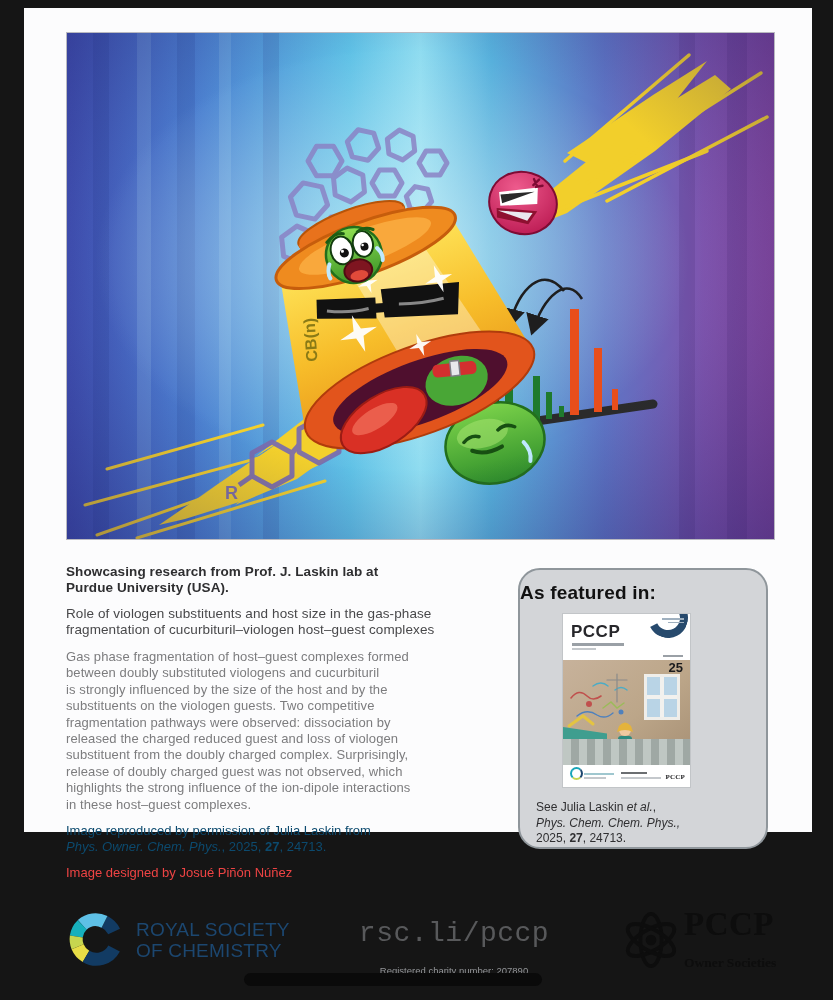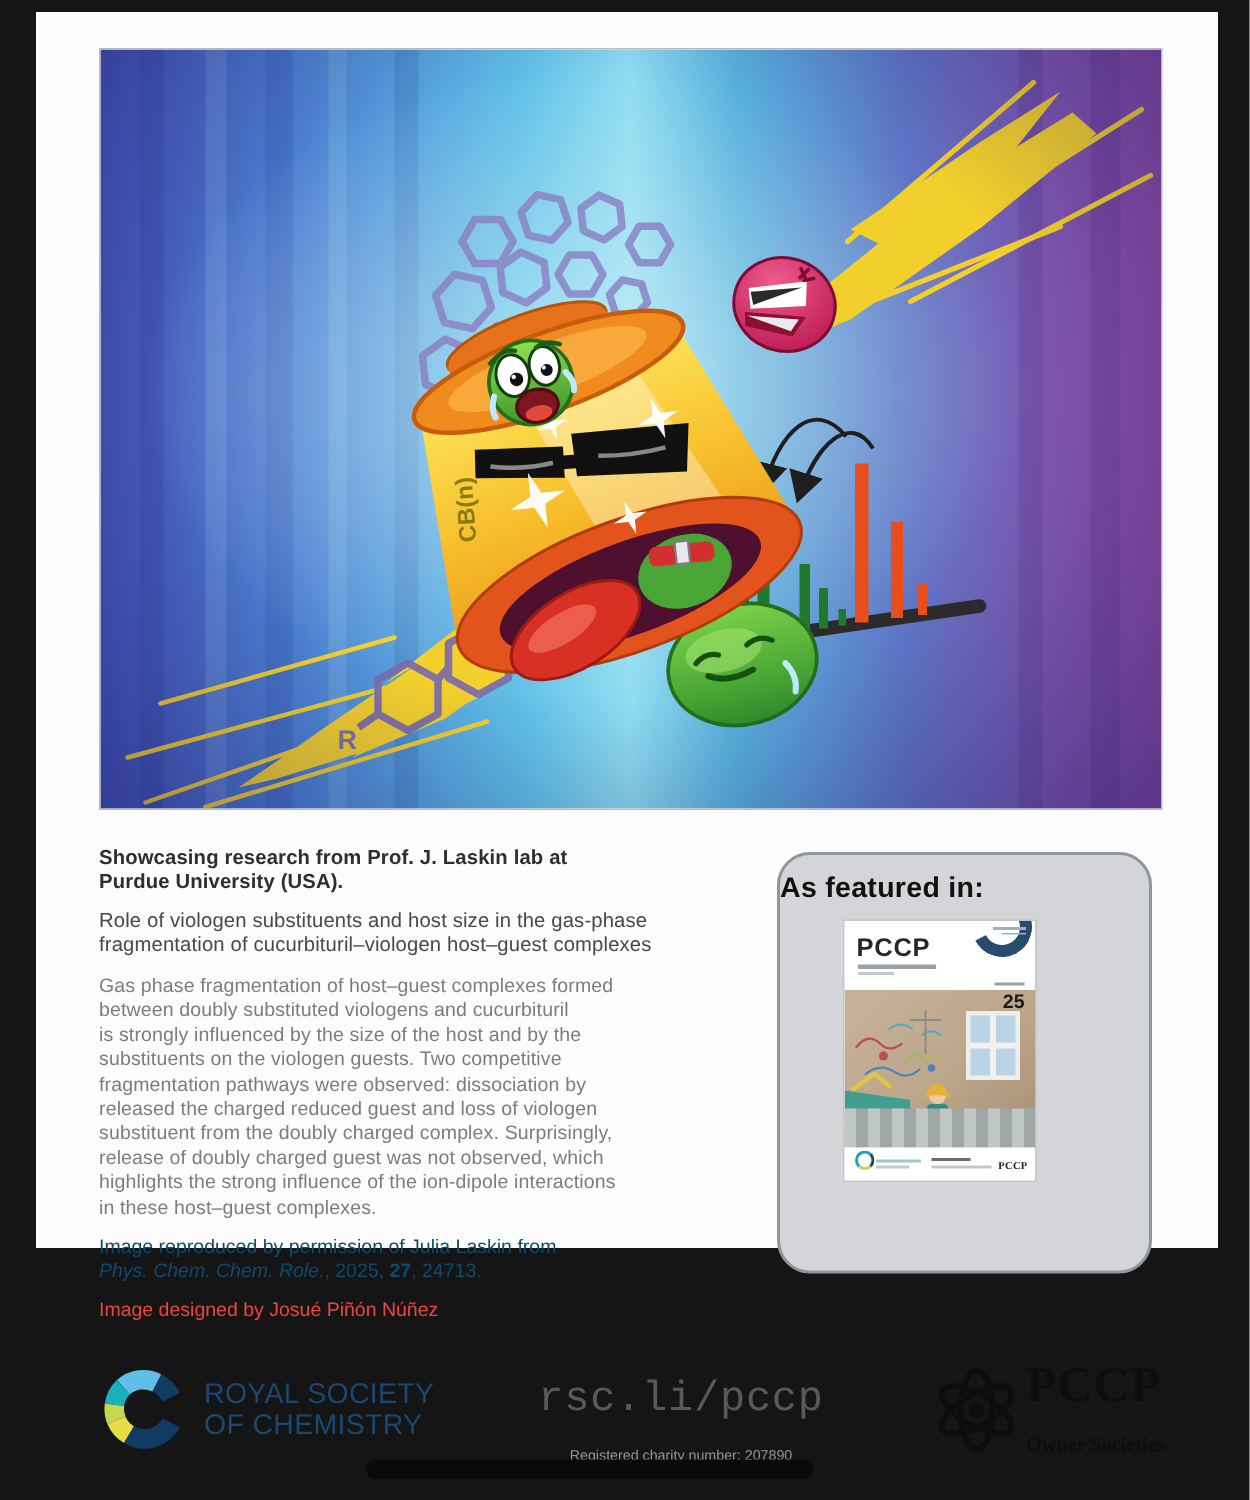--- a/index.html
+++ b/index.html
@@ -325,21 +325,21 @@
 is strongly influenced by the size of the host and by the
 substituents on the viologen guests. Two competitive
 fragmentation pathways were observed: dissociation by
 released the charged reduced guest and loss of viologen
 substituent from the doubly charged complex. Surprisingly,
 release of doubly charged guest was not observed, which
 highlights the strong influence of the ion-dipole interactions
 in these host–guest complexes.</div>
     <div class="credit">
       <span>Image reproduced by permission of Julia Laskin from</span><br>
-      <span class="it">Phys. Chem. Chem. Role.</span><span>, 2025, </span><span class="bd">27</span><span>, 24713.</span>
+      <span class="it">Phys. Owner. Chem. Phys.</span><span>, 2025, </span><span class="bd">27</span><span>, 24713.</span>
     </div>
     <div class="designer">Image designed by Josué Piñón Núñez</div>
   </div>
 
   <div class="featured-box">
     <div class="featured-header">As featured in:</div>
     <div class="cover-thumb">
       <div class="cover-photo">
         <svg width="127" height="105" viewBox="0 0 127 105" style="position:absolute;left:0;top:0">
           <g fill="none" stroke-linecap="round">
@@ -385,20 +385,25 @@
       </div>
       <div class="cover-bottom">
         <span class="cover-rsc-dot"></span>
         <span class="cover-rsc-txt"></span>
         <span class="cover-rsc-txt2"></span>
         <span class="cover-mid-txt"></span>
         <span class="cover-mid-txt2"></span>
         <span class="cover-stamp">PCCP</span>
       </div>
     </div>
+    <div class="featured-caption">
+      <span>See Julia Laskin </span><span class="it">et al.</span><span>,</span><br>
+      <span class="it">Phys. Chem. Chem. Phys.,</span><br>
+      <span>2025, </span><span class="bd">27</span><span>, 24713.</span>
+    </div>
   </div>
 
   <div class="footer-rsc">
     <svg width="60" height="60" viewBox="0 0 60 60">
       <g fill="none" stroke-width="13">
         <path d="M 48.1 21.5 A 20 20 0 0 0 38.5 11.9" stroke="#123b63"></path>
         <path d="M 38.5 11.9 A 20 20 0 0 0 16.2 14.9" stroke="#5ec0e6"></path>
         <path d="M 16.2 14.9 A 20 20 0 0 0 10.3 26.5" stroke="#17b0bc"></path>
         <path d="M 10.3 26.5 A 20 20 0 0 0 11.6 36.8" stroke="#c7d64f"></path>
         <path d="M 11.6 36.8 A 20 20 0 0 0 20 46.4" stroke="#e8dd46"></path>

